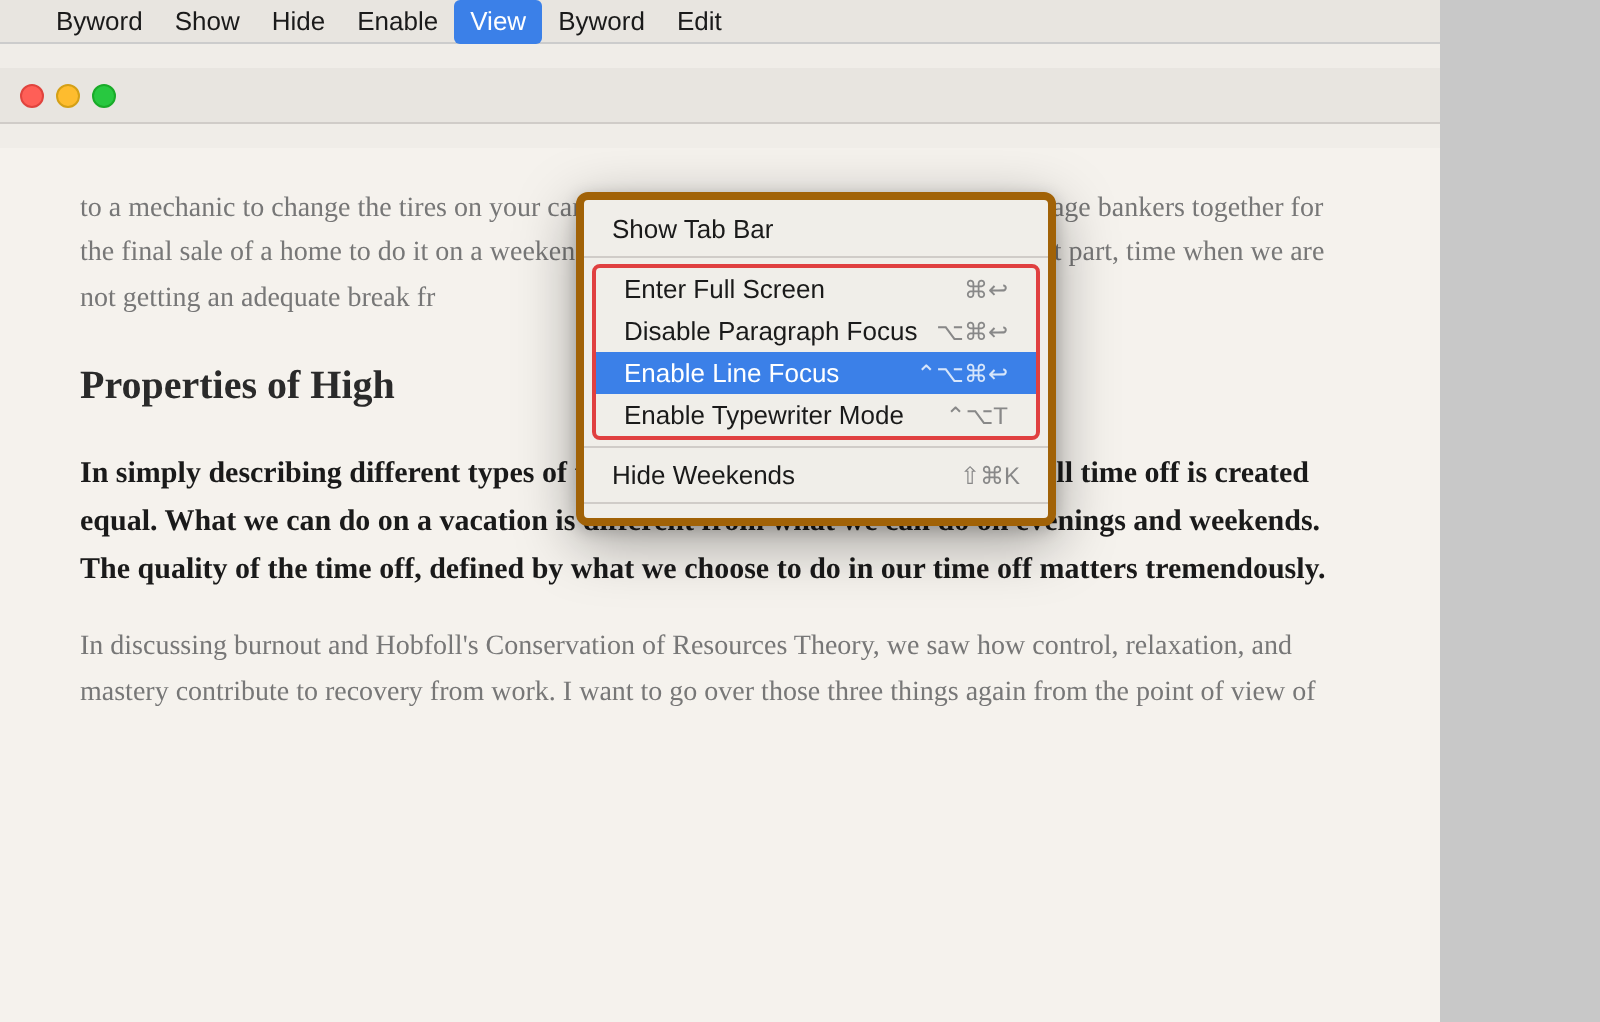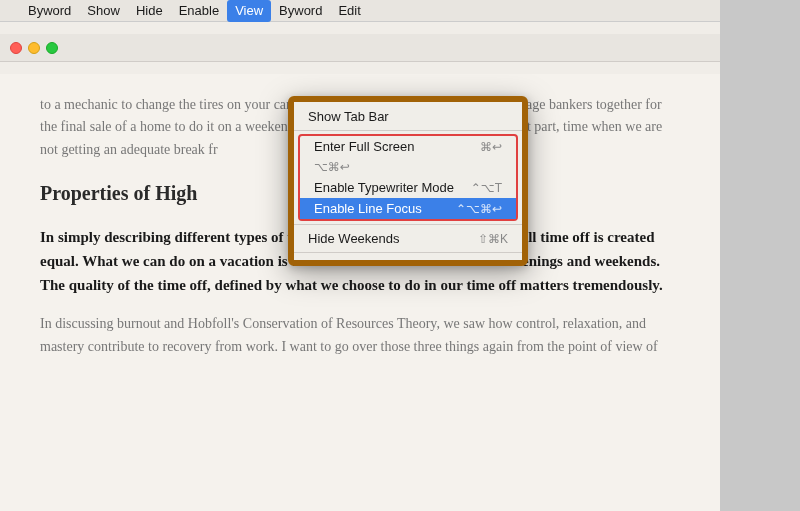--- a/index.html
+++ b/index.html
@@ -129,21 +129,21 @@
       z-index: 200;
       pointer-events: none;
     }
 
     .dropdown-menu {
       position: absolute;
       top: 22px;
       left: 288px;
       width: 240px;
       background: #f0eee9;
-      border: 6px solid #a16207;
+      border: 4px solid #a16207;
       border-radius: 6px;
       box-shadow: 0 8px 30px rgba(0,0,0,0.35), 0 2px 8px rgba(0,0,0,0.2);
       padding: 4px 0;
       pointer-events: all;
     }
 
     
     .dropdown-border-section {
       border: 2px solid #e04040;
       border-radius: 4px;
@@ -262,38 +262,39 @@
         <div class="dropdown-border-section">
 
           <div class="menu-item">
             <span>Enter Full Screen</span>
             <span class="shortcut">
               <span class="shortcut-key">⌘↩</span>
             </span>
           </div>
 
           <div class="menu-item">
+            <span>Disable Paragraph Focus</span>
             <span class="shortcut">
               <span class="shortcut-key">⌥⌘↩</span>
+            </span>
+          </div>
+
+          <div class="menu-item selected">
+            <span>Enable Line Focus</span>
+            <span class="shortcut">
+              <span class="shortcut-key">⌃⌥⌘↩</span>
             </span>
           </div>
 
           <div class="menu-item">
             <span>Enable Typewriter Mode</span>
             <span class="shortcut">
               <span class="shortcut-key">⌃⌥T</span>
             </span>
           </div>
-
-          <div class="menu-item selected">
-            <span>Enable Line Focus</span>
-            <span class="shortcut">
-              <span class="shortcut-key">⌃⌥⌘↩</span>
-            </span>
-          </div>
         </div>
 
         <div class="menu-separator"></div>
 
         <div class="menu-item-outer">
           <span>Hide Weekends</span>
           <span class="shortcut">
             <span class="shortcut-key">⇧⌘K</span>
           </span>
         </div>

